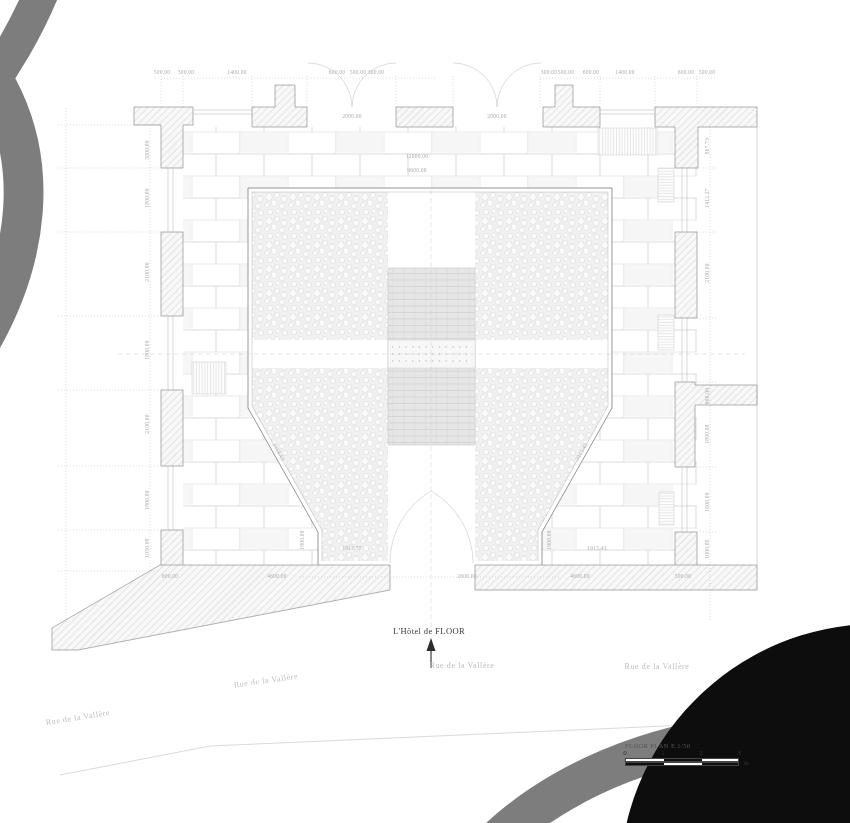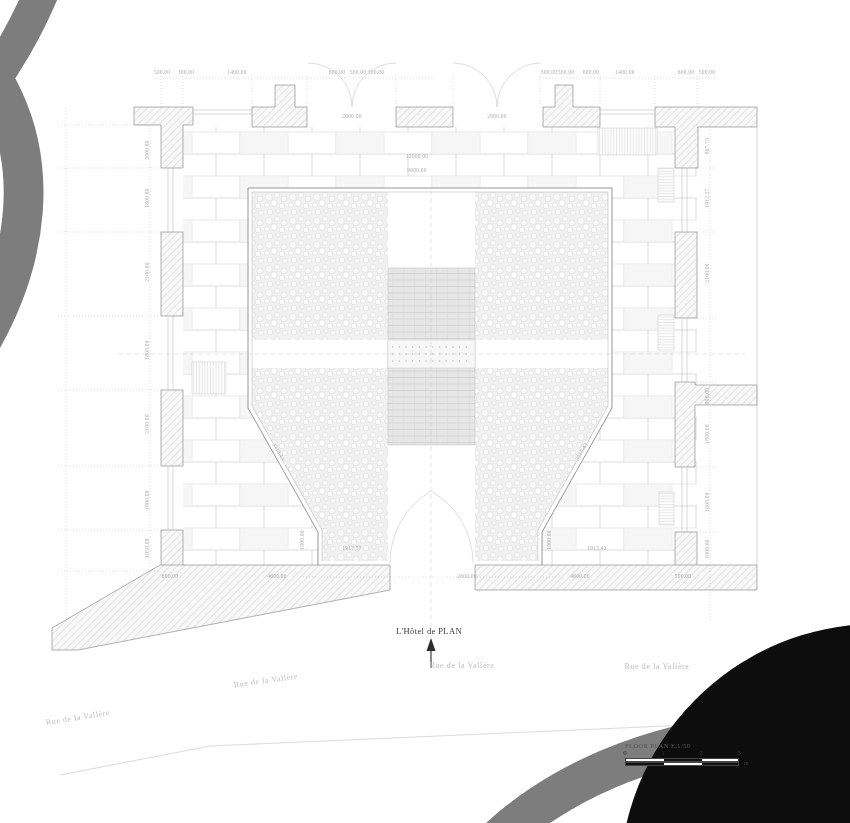--- a/index.html
+++ b/index.html
@@ -224,21 +224,21 @@
       </div>
   </div>
 
   <div class="layer">
       <span class="lbl street" style="left: 78px; top: 718px; transform: translate(-50%, -50%) rotate(-9deg);">Rue de la Vallère</span>
       <span class="lbl street" style="left: 266px; top: 681px; transform: translate(-50%, -50%) rotate(-8deg);">Rue de la Vallère</span>
       <span class="lbl street" style="left: 462px; top: 666px; transform: translate(-50%, -50%);">Rue de la Vallère</span>
       <span class="lbl street" style="left: 657px; top: 667px; transform: translate(-50%, -50%);">Rue de la Vallère</span>
     </div>
 
-  <div class="building">L'Hôtel de PLAN</div>
+  <div class="building">L'Hôtel de FLOOR</div>
 
   <div>
     <div class="sb-title">FLOOR PLAN E.1/50</div>
     <div class="layer">
         <span class="lbl sb-tick" style="left: 625px; top: 753px; transform: translate(-50%, -50%);">0</span>
         <span class="lbl sb-tick" style="left: 663px; top: 753px; transform: translate(-50%, -50%);">1</span>
         <span class="lbl sb-tick" style="left: 701px; top: 753px; transform: translate(-50%, -50%);">2</span>
         <span class="lbl sb-tick" style="left: 739px; top: 753px; transform: translate(-50%, -50%);">3</span>
       </div>
     <div class="sb-row sb-r1"></div>

